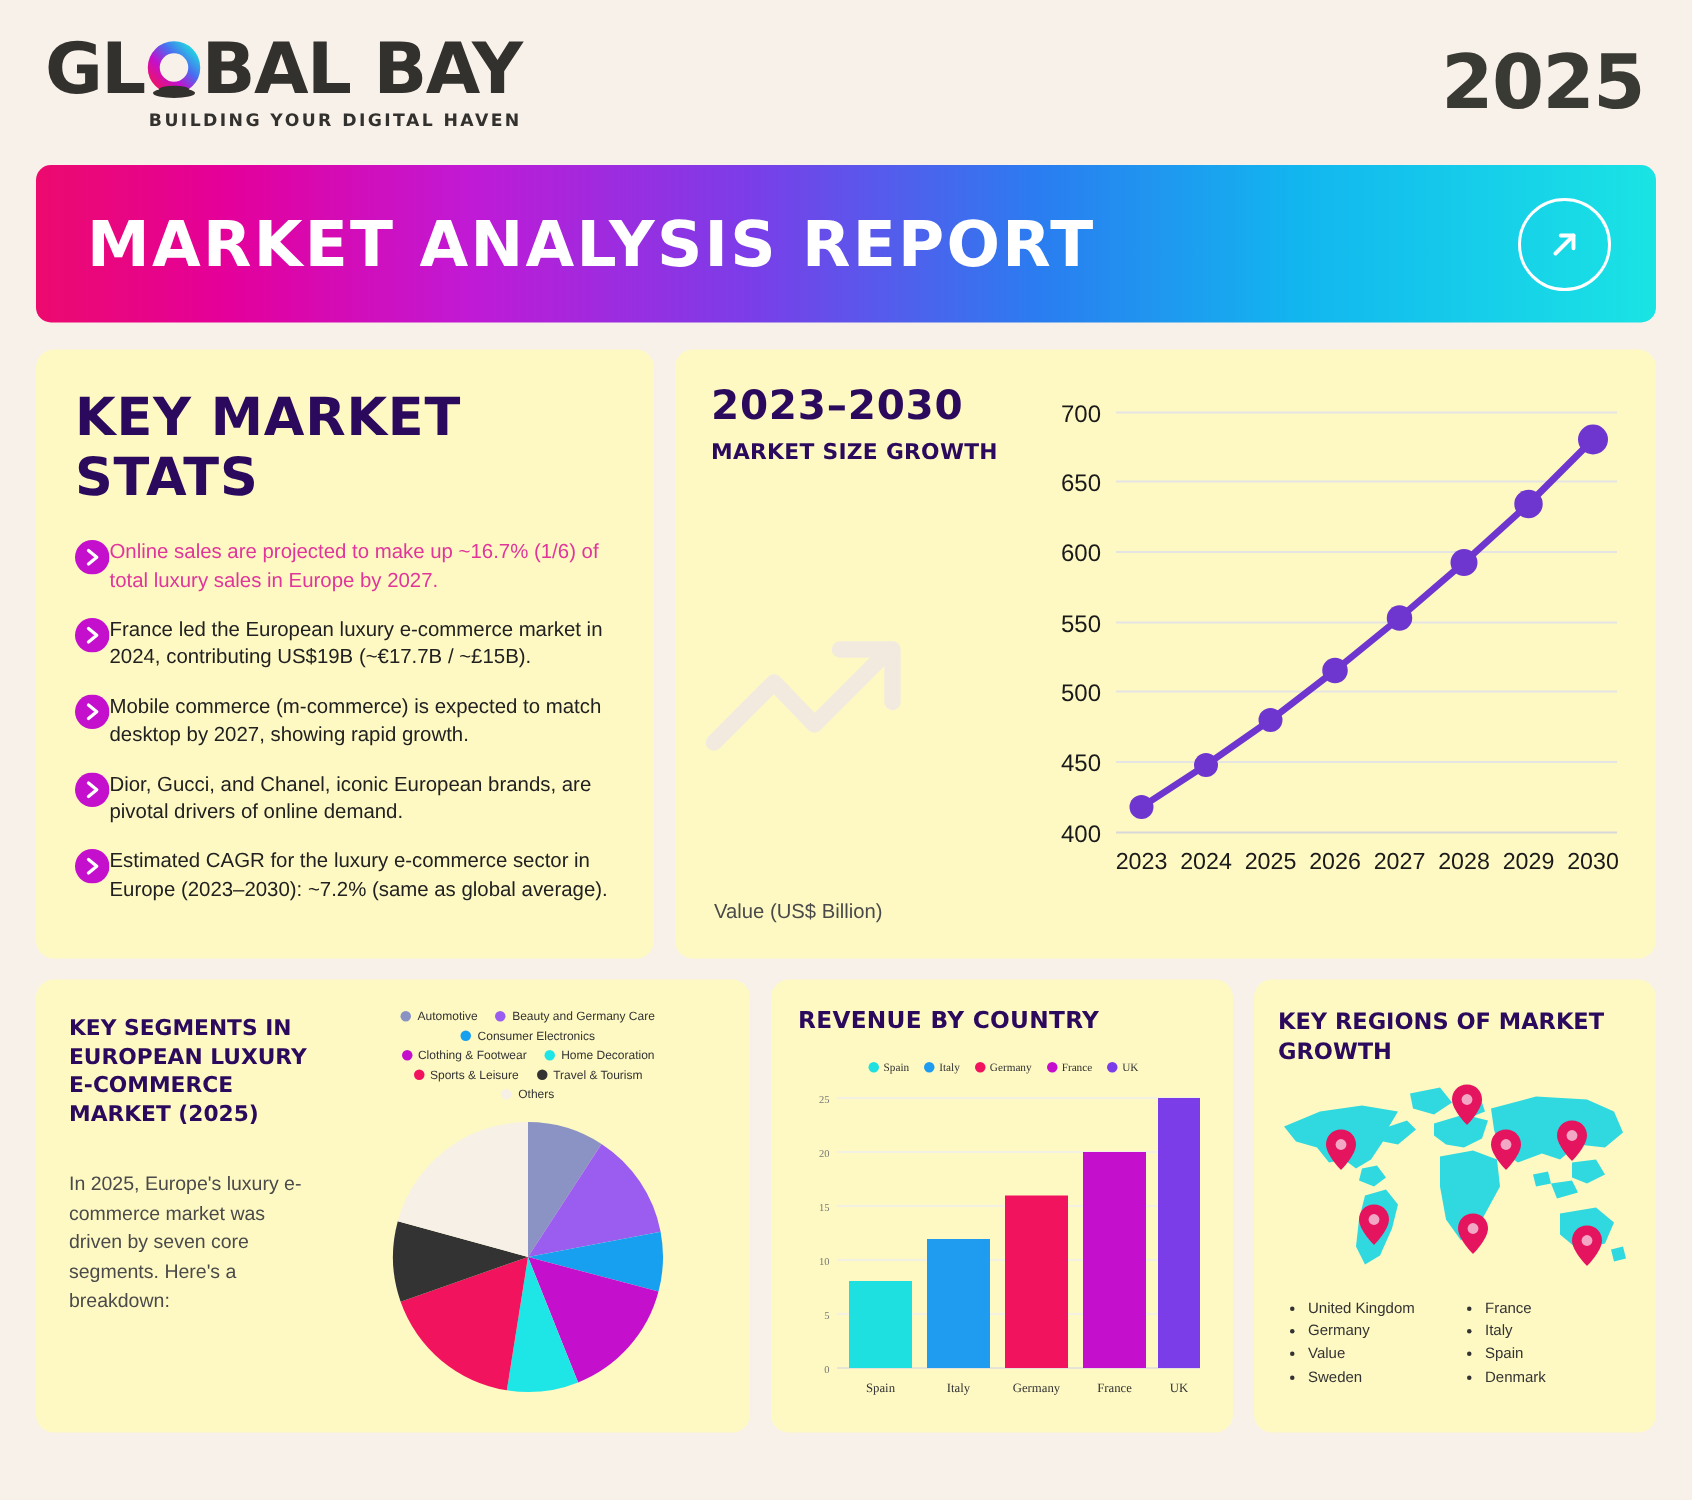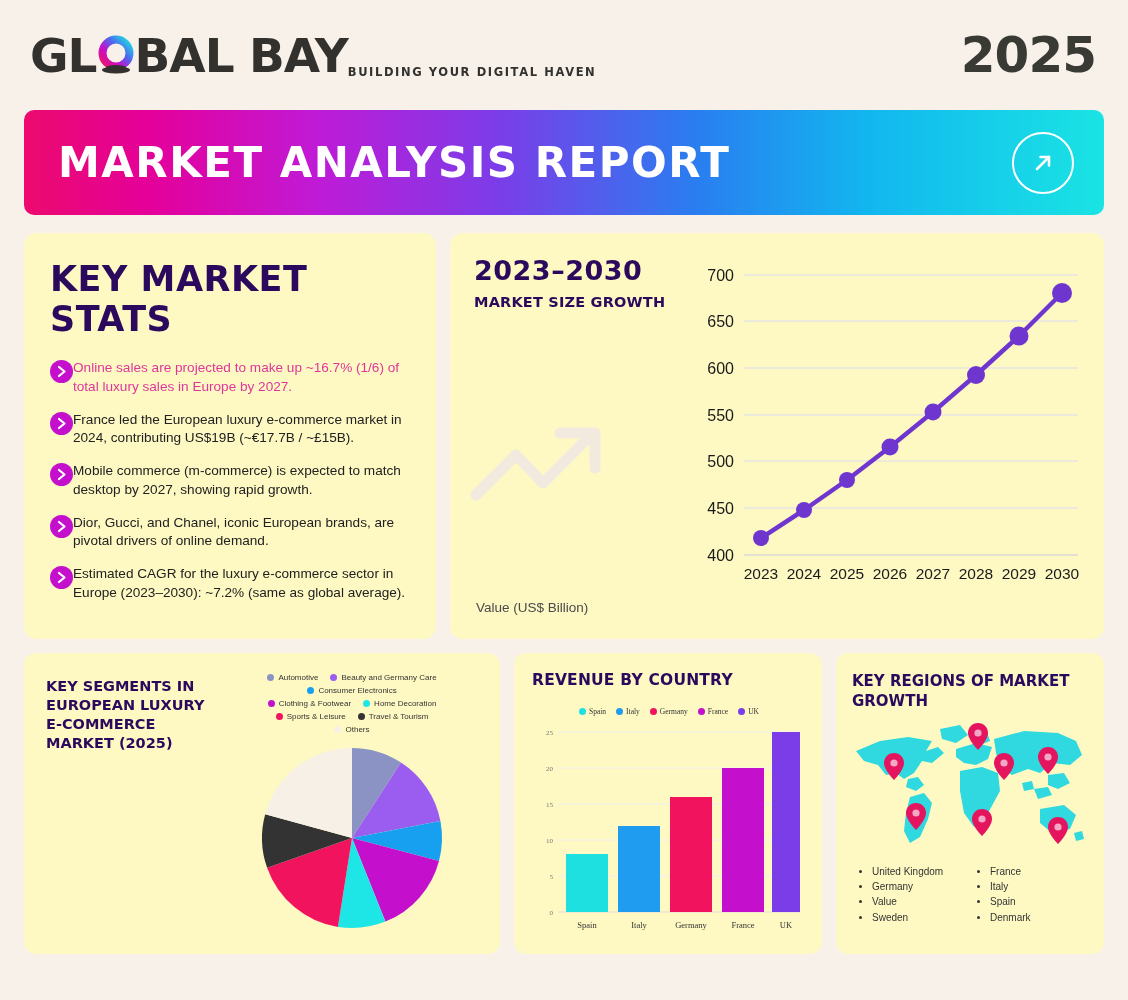--- a/index.html
+++ b/index.html
@@ -10,21 +10,21 @@
     overflow: hidden;
     position: relative;
   }
   .page { width: 1128px; height: 1000px; position: relative; padding: 0 24px; }
 
   
   .topbar {
     height: 110px; display: flex; align-items: center;
     justify-content: space-between; padding: 0 8px 0 6px;
   }
-  .logo-wrap { display: flex; flex-direction: row; align-items: center; }
+  .logo-wrap { display: flex; flex-direction: column; align-items: center; }
   .logo-row { display: flex; align-items: center; }
   .logo-text {
     font-size: 47px; font-weight: 900; letter-spacing: -1px;
     color: #33312e; font-family: "DejaVu Sans", sans-serif;
     line-height: 1;
   }
   .logo-mark { display: inline-block; width: 44px; height: 44px; position: relative; margin: 0 -3px; }
   .logo-tag {
     font-size: 11.5px; font-weight: 800; letter-spacing: 1.6px;
     color: #33312e; margin-top: 3px; align-self: flex-end;
@@ -284,20 +284,21 @@
         </svg>
       </div>
     </div>
   </div>
 
   <div class="row2">
 
     <div class="card seg-card">
       <div class="seg-left">
         <div class="seg-title">KEY SEGMENTS IN EUROPEAN LUXURY E-COMMERCE MARKET (2025)</div>
+        <div class="seg-desc">In 2025, Europe's luxury e-commerce market was driven by seven core segments. Here's a breakdown:</div>
       </div>
       <div class="seg-right">
         <div class="pie-legend">
           <span class="leg-item">
             <span class="leg-dot" style="background:#8a93c4"></span>
             <span>Automotive</span>
           </span>
           <span class="leg-item">
             <span class="leg-dot" style="background:#9b5cf0"></span>
             <span>Beauty and Germany Care</span>

